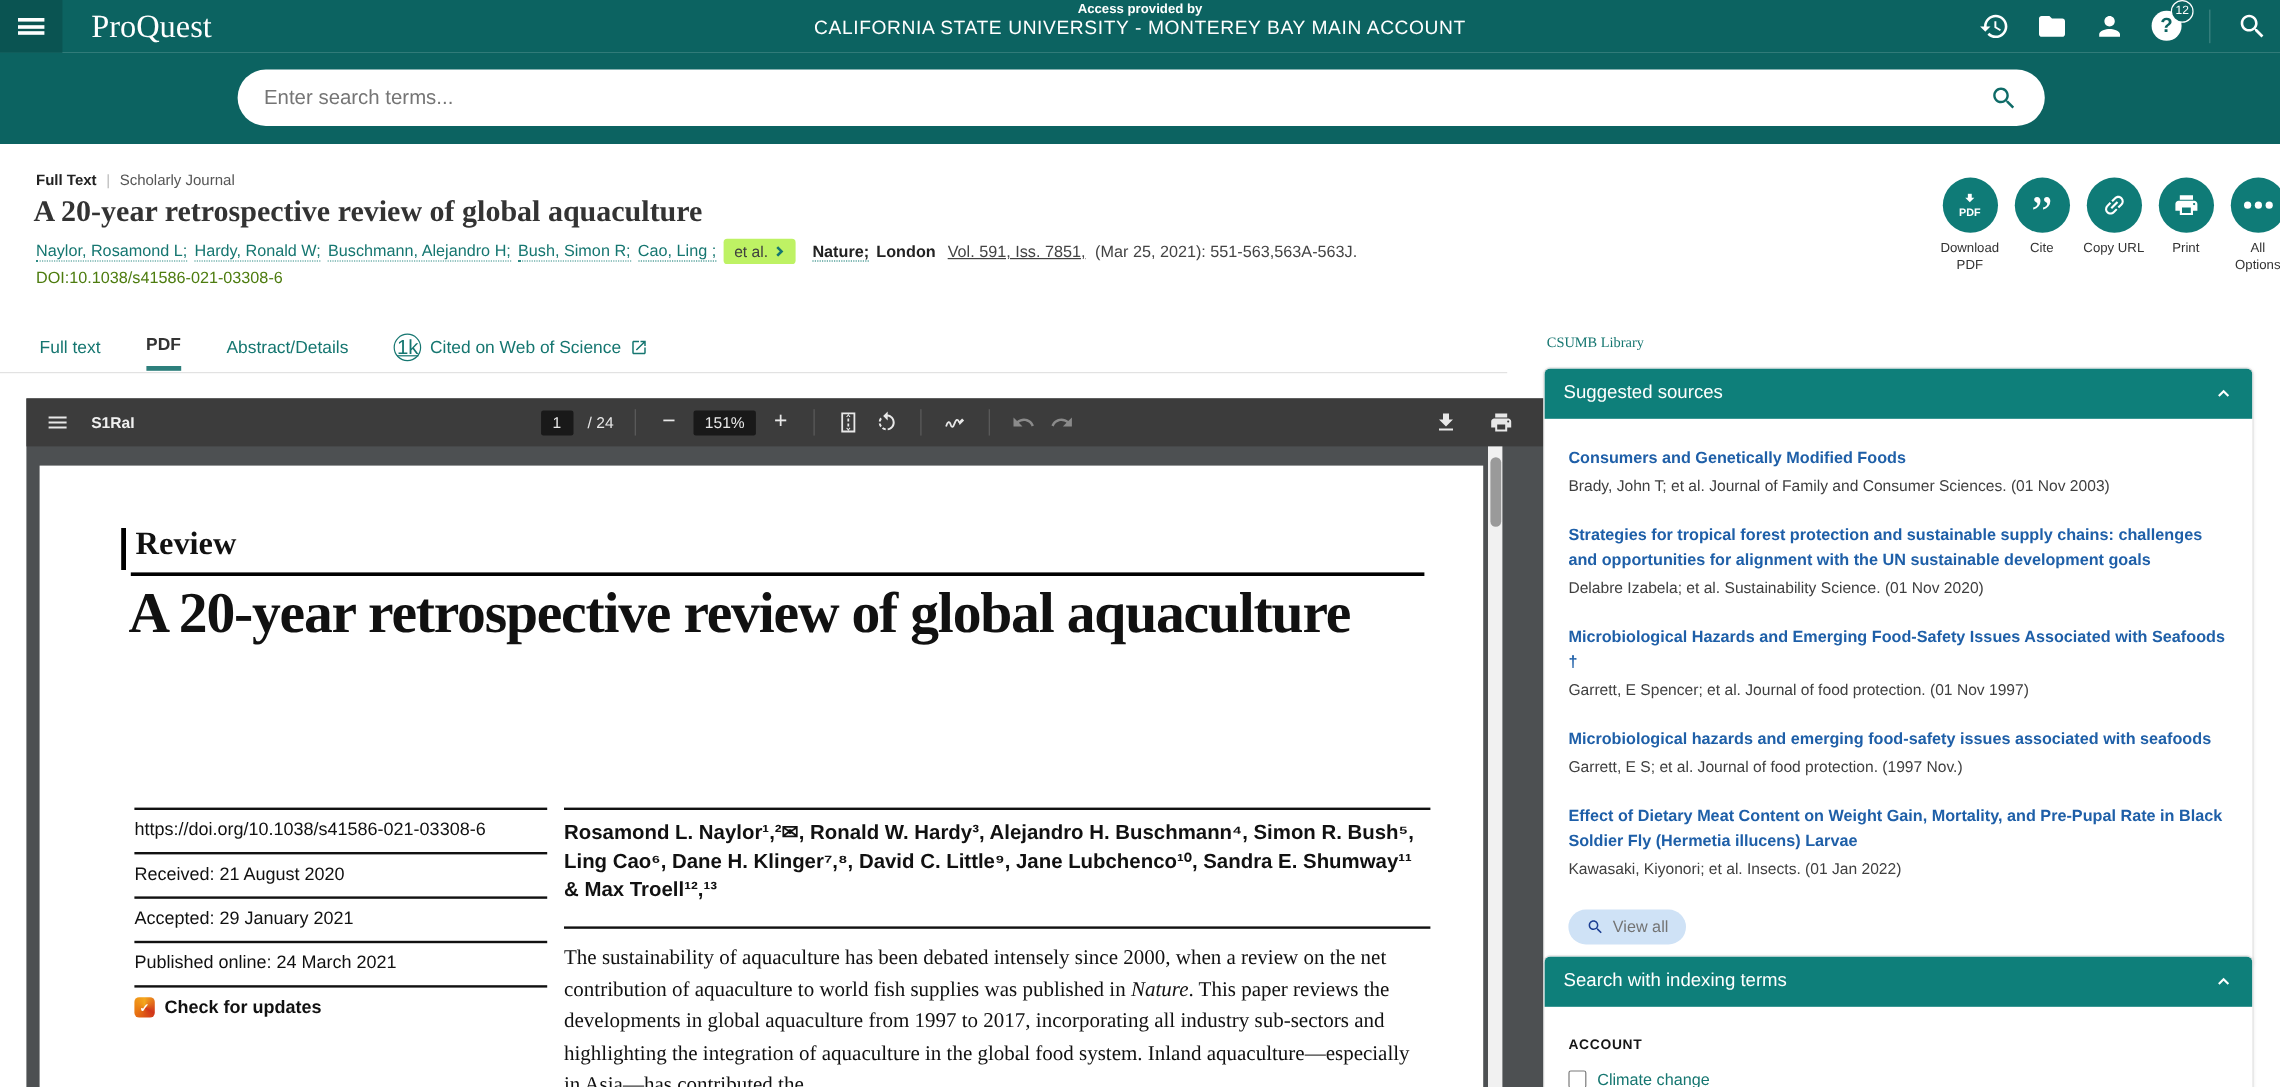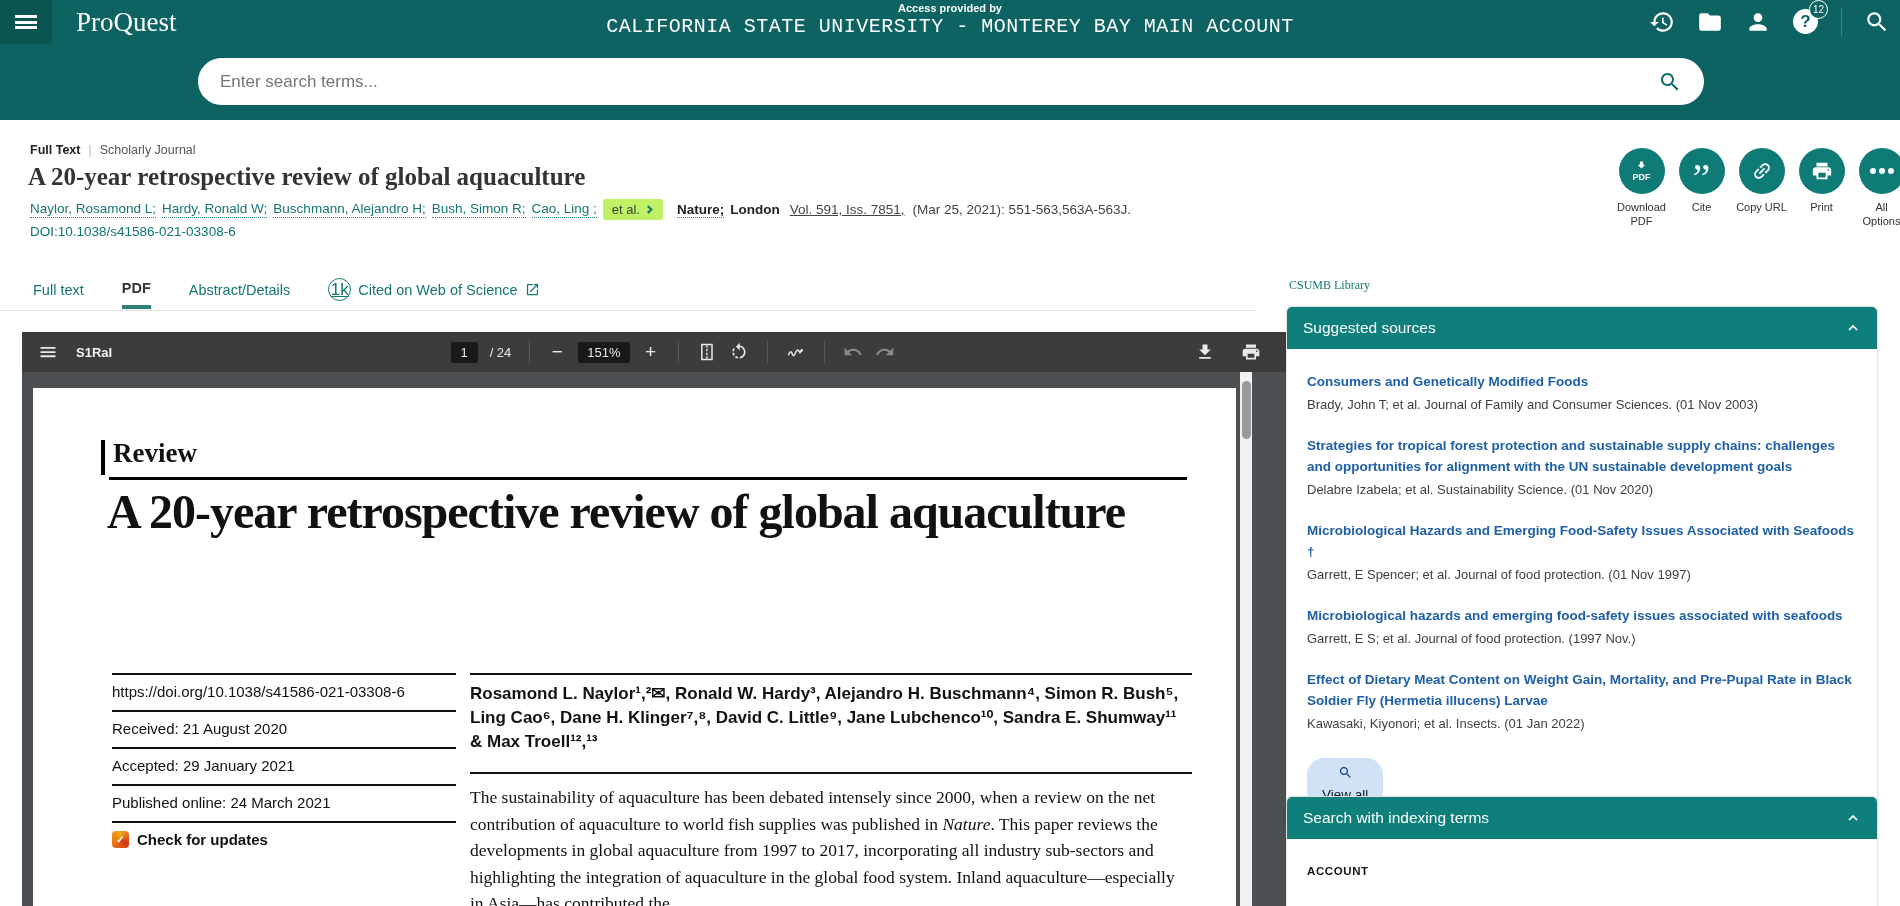--- a/index.html
+++ b/index.html
@@ -7,21 +7,21 @@
     font-family:"Liberation Sans", sans-serif; }
   svg { display:block; }
 
   
   .topbar { position:absolute; left:0; top:0; width:1900px; height:44px; background:#0c6361; color:#fff; }
   .hamb-box { position:absolute; left:0; top:0; width:52px; height:44px; background:#0a5452; display:flex; align-items:center; justify-content:center; cursor:pointer; }
   .hamb-box .bar { width:22px; height:3px; background:#fff; margin:2.5px 0; }
   .pq-logo { position:absolute; left:76px; top:7px; font-family:"Liberation Serif", serif; font-size:27px; color:#fff; }
   .access-block { position:absolute; left:0; right:0; top:2px; text-align:center; }
   .access-small { font-size:11px; font-weight:bold; }
-  .access-inst { font-family:Liberation Mono, monospace; font-size:20px; letter-spacing:.5px; margin-top:1px; }
+  .access-inst { font-family:Liberation Sans, sans-serif; font-size:16px; letter-spacing:.5px; margin-top:1px; }
   .top-icons { position:absolute; right:10px; top:0; height:44px; display:flex; align-items:center; gap:22px; }
   .tico { width:26px; height:26px; color:#fff; cursor:pointer; position:relative; }
   .tico svg { width:26px; height:26px; fill:#fff; }
   .help-circle { width:25px; height:25px; border-radius:50%; background:#fff; color:#0c6361; font-weight:bold; font-size:17px; display:flex; align-items:center; justify-content:center; }
   .help-badge { position:absolute; right:-9px; top:-9px; width:19px; height:19px; border-radius:50%; border:1.5px solid #fff; background:#0c6361; color:#fff; font-size:10px; display:flex; align-items:center; justify-content:center; }
   .top-divider { width:1px; height:28px; background:#3f8583; }
 
   
   .searchband { position:absolute; left:0; top:44px; width:1900px; height:76px; background:#0c6361; }
   .search-pill { position:absolute; left:198px; top:14px; width:1506px; height:47px; background:#fff; border-radius:26px; display:flex; align-items:center; padding:0 22px; }
@@ -35,21 +35,21 @@
   .doc-meta-row .div { color:#bbb; }
   .doc-title { position:absolute; left:28px; top:163px; font-family:"Liberation Serif", serif; font-size:25px; color:#333; }
   .authors-row { position:absolute; left:30px; top:199px; font-size:13.5px; color:#333; display:flex; align-items:center; gap:6px; white-space:nowrap; }
   .auth-link { color:#157670; border-bottom:1px dotted #2d8a84; cursor:pointer; padding-bottom:1px; }
   .etal-chip { background:#bef264; border-radius:3px; padding:3px 9px; color:#3e3e3e; cursor:pointer; display:flex; align-items:center; gap:5px; font-size:13px; }
   .etal-chip svg { width:9px; height:9px; stroke:#157670; stroke-width:2.4; fill:none; }
   .journal-name { font-weight:bold; color:#222; border-bottom:1px dotted #2d8a84; cursor:pointer; margin-left:8px; }
   .journal-city { font-weight:bold; color:#222; }
   .vol-link { color:#444; text-decoration:underline; cursor:pointer; margin-left:4px; }
   .pub-date { color:#444; margin-left:2px; }
-  .doi-line { position:absolute; left:30px; top:224px; font-size:13.5px; color:#0f766e; }
+  .doi-line { position:absolute; left:30px; top:224px; font-size:13.5px; color:#4d7c0f; }
 
   
   .actions { position:absolute; top:148px; left:1615px; display:flex; gap:7px; }
   .action { width:53px; display:flex; flex-direction:column; align-items:center; cursor:pointer; }
   .action .circ { width:46px; height:46px; border-radius:50%; background:#0f7b77; color:#fff; display:flex; flex-direction:column; align-items:center; justify-content:center; }
   .action .circ svg { width:22px; height:22px; fill:#fff; }
   .action .circ .pdf-t { font-size:9px; font-weight:bold; margin-top:-2px; }
   .action .circ .quote { font-family:"Liberation Serif",serif; font-size:40px; line-height:20px; margin-top:14px; }
   .action .circ .dots { display:flex; gap:3px; }
   .action .circ .dots i { width:6px; height:6px; border-radius:50%; background:#fff; }
@@ -100,21 +100,21 @@
   
   .lib-label { position:absolute; left:1289px; top:278px; font-size:12px; color:#157670;font-family:Liberation Serif, serif; }
   .card { position:absolute; left:1286px; width:592px; background:#fff; border:1px solid #e3e3e3; border-radius:6px; box-shadow:0 1px 3px rgba(0,0,0,.08); overflow:hidden; }
   .card-hdr { height:42px; background:#0e7f7a; color:#fff; font-size:15.5px; display:flex; align-items:center; justify-content:space-between; padding:0 16px; cursor:pointer; }
   .card-hdr svg { width:16px; height:16px; stroke:#fff; stroke-width:2.6; fill:none; }
   .card1 { top:306px; }
   .card1 .body { padding:22px 20px 18px; }
   .sug-item { margin-bottom:20px; }
   .sug-title { font-size:13.5px; font-weight:bold; color:#1e5fa8; line-height:21px; cursor:pointer; }
   .sug-meta { font-size:13px; color:#3f3f3f; line-height:20px; margin-top:3px; }
-  .viewall { display:inline-flex; align-items:center; gap:7px; background:#cfe2f6; border-radius:17px; padding:7px 15px; color:#0f172a; font-size:13.5px; cursor:pointer; margin-top:4px;flex-direction:column; }
+  .viewall { display:inline-flex; align-items:center; gap:7px; background:#cfe2f6; border-radius:17px; padding:7px 15px; color:#737373; font-size:13.5px; cursor:pointer; margin-top:4px; }
   .viewall svg { width:15px; height:15px; fill:#1c3e92; }
   .card2 { top:796px; height:130px; }
   .card2 .body { padding:26px 20px 0; }
   .subject-lbl { font-size:11.5px; font-weight:bold; letter-spacing:.6px; color:#151515; }
   .chkline { display:flex; align-items:center; gap:9px; margin-top:15px; }
   .cbox { width:15px; height:15px; border:1.5px solid #7a7a7a; border-radius:2px; background:#fff; }
   .chkline span { font-size:13.5px; color:#157670; }
 </style>
 </head>
 <body>
@@ -398,14 +398,18 @@
 
 <div class="card card2">
   <div class="card-hdr">
     <span>Search with indexing terms</span>
     <svg viewBox="0 0 24 24">
         <polyline points="6,15 12,9 18,15"></polyline>
       </svg>
   </div>
   <div class="body">
     <div class="subject-lbl">ACCOUNT</div>
+    <div class="chkline">
+      <span class="cbox"></span>
+      <span>Climate change</span>
+    </div>
   </div>
 </div>
 
 </body></html>

